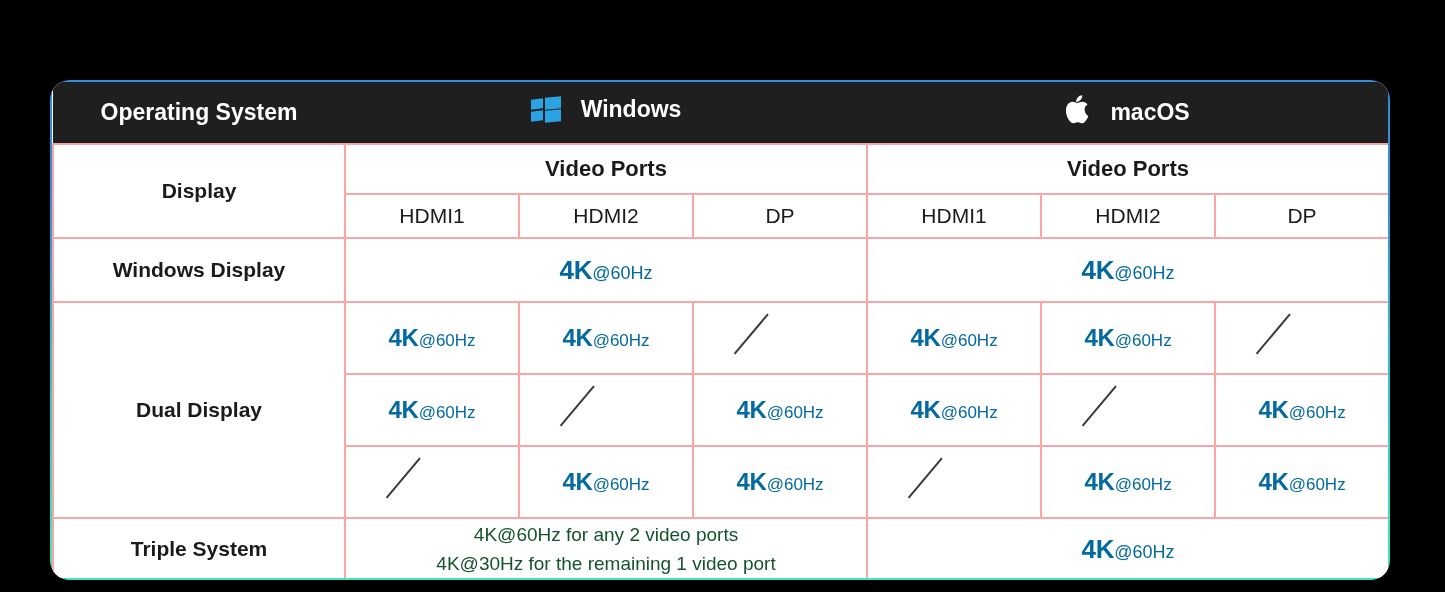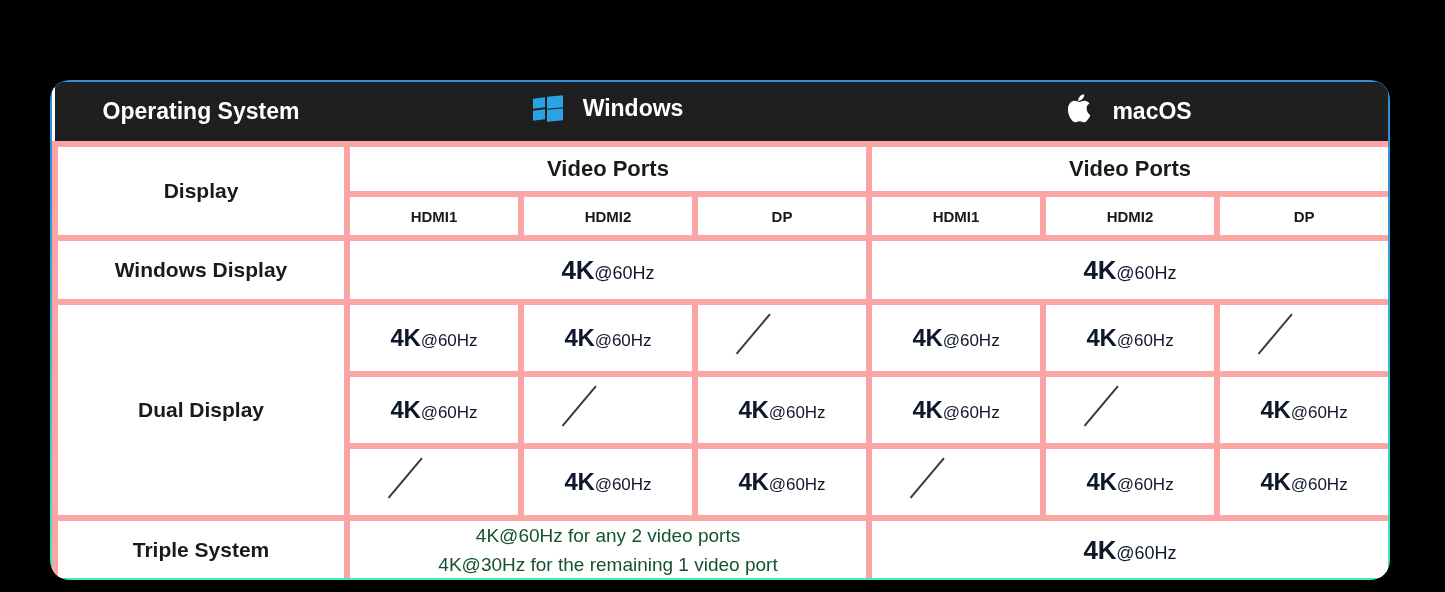--- a/index.html
+++ b/index.html
@@ -40,21 +40,21 @@
     background: #ffffff;
   }
 
   table.compat {
     width: 100%;
     border-collapse: collapse;
     table-layout: fixed;
   }
 
   table.compat td, table.compat th {
-    border: 6px solid #fca5a5;
+    border: 2px solid #fca5a5;
     text-align: center;
     vertical-align: middle;
     background: #ffffff;
     color: #1a1a1a;
     padding: 0;
   }
 
   
   tr.head-row th {
     background: #1f1f1f;
@@ -103,32 +103,32 @@
     font-weight: bold;
     color: #1a1a1a;
   }
   td.videoports {
     font-size: 22px;
     font-weight: bold;
     height: 50px;
     color: #1a1a1a;
   }
   td.porthdr {
-    font-size: 15px;
+    font-size: 21px;
     color: #8d8d8d;
     height: 44px;
-    font-weight: bold;
+    font-weight: normal;
   }
 
   td.tall-single { height: 64px; }
   td.dual-cell   { height: 72px; }
   td.triple-cell { height: 62px; }
 
   
-  .res { display: inline-block; white-space: nowrap; color: #0f172a; }
+  .res { display: inline-block; white-space: nowrap; color: #0369a1; }
   .res .big { font-size: 24px; font-weight: bold; letter-spacing: -0.2px; }
   .res .small { font-size: 17px; font-weight: normal; }
 
   .res.lg .big { font-size: 26px; }
   .res.lg .small { font-size: 18px; }
 
   
   .slash {
     display: inline-block;
     width: 44px;

